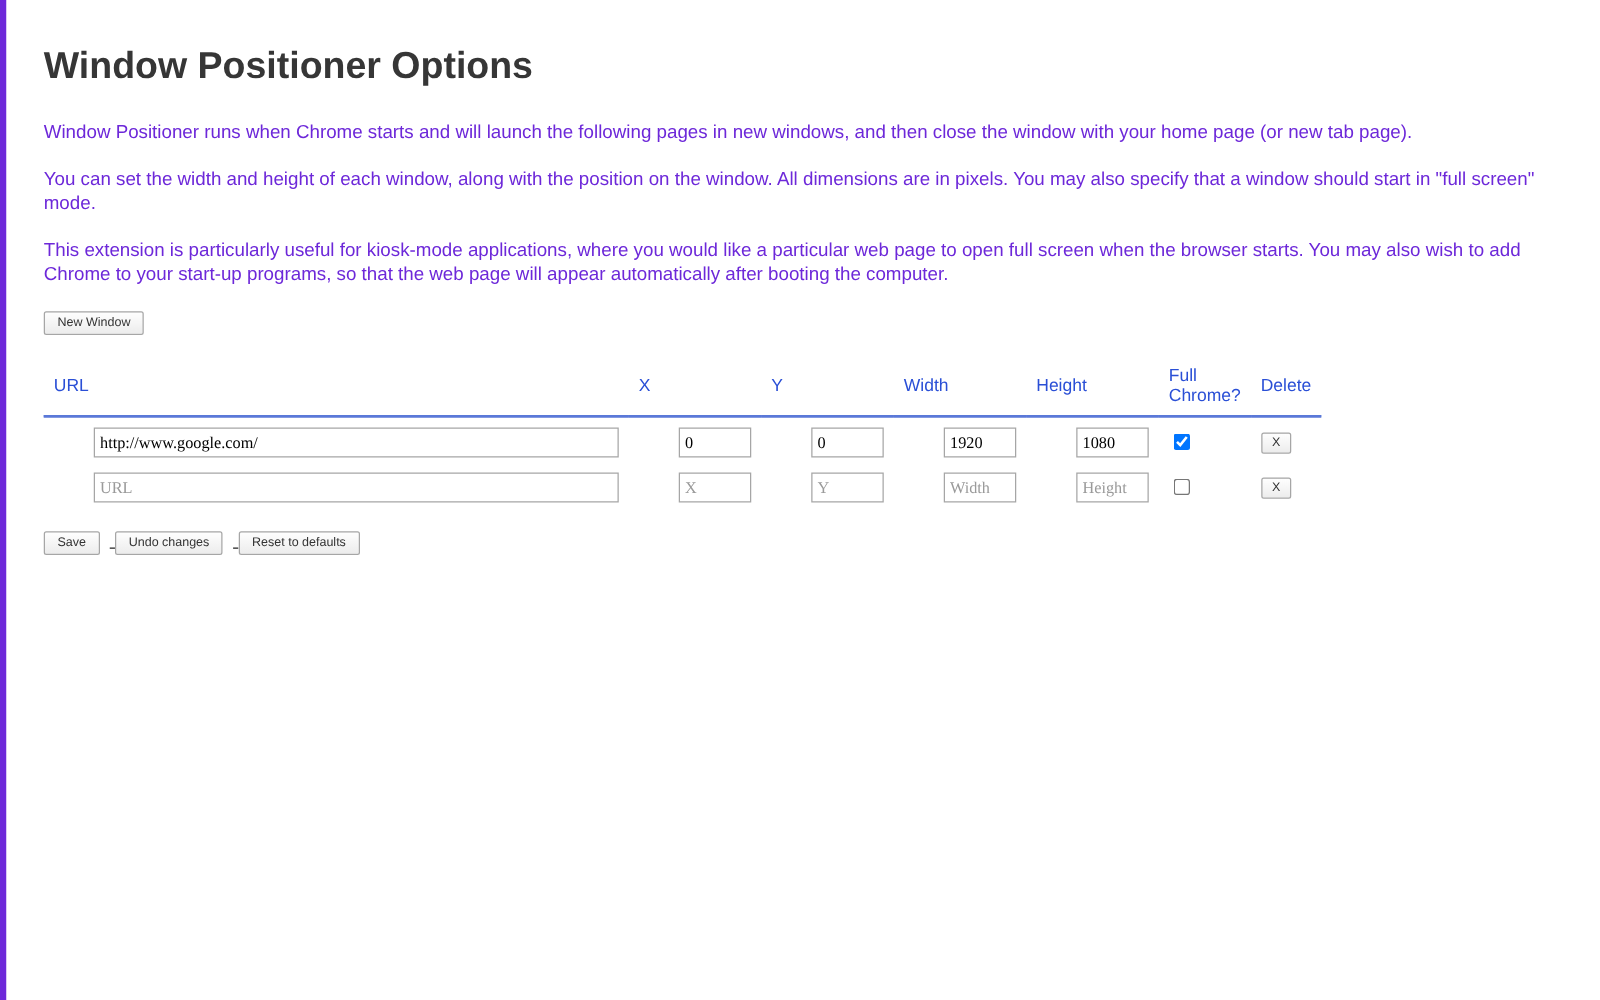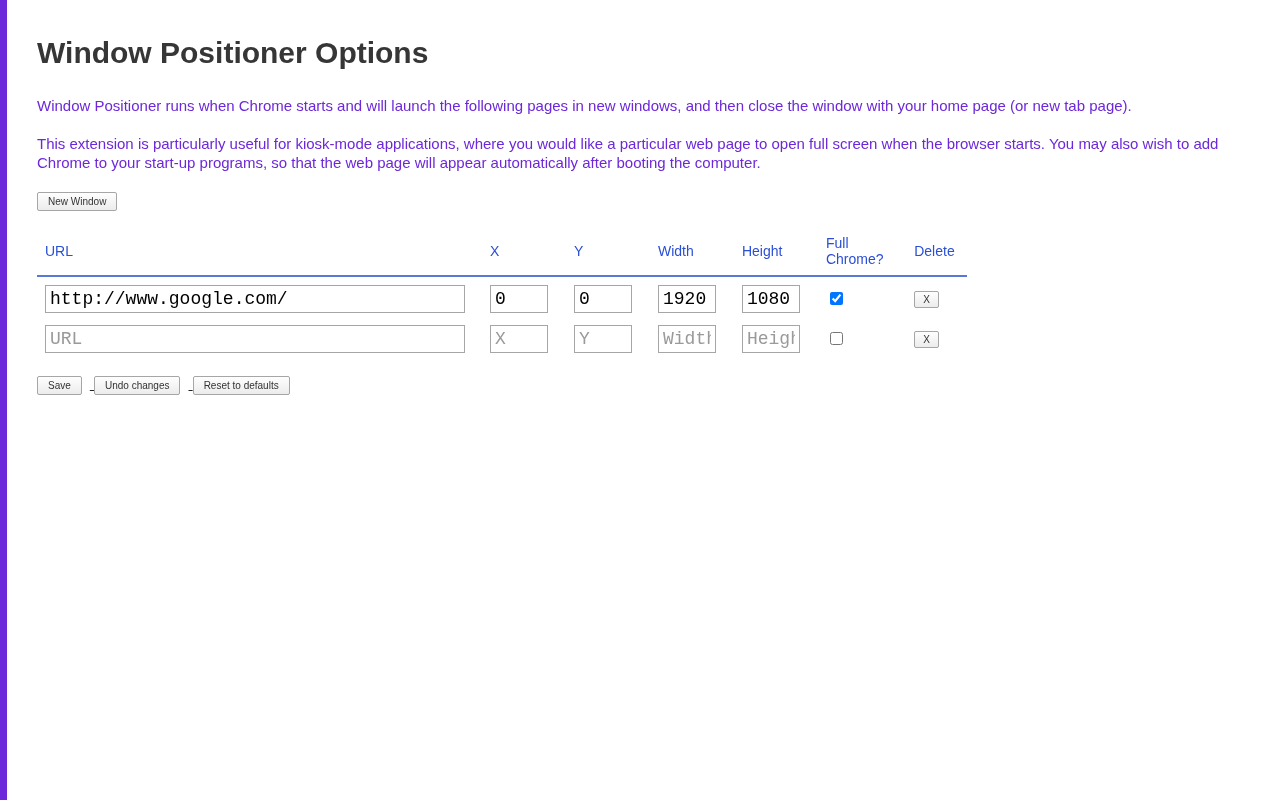--- a/index.html
+++ b/index.html
@@ -4,21 +4,21 @@
 <style>
   html, body {
     margin: 0;
     padding: 0;
     font-family: Arial, Helvetica, sans-serif;
     background: #fff;
     color: #222;
     font-size: 15px;
   }
   .page {
-    border-left: 7px solid #6d28d9;
+    border-left: 5px solid #6d28d9;
     min-height: 800px;
     box-sizing: border-box;
     padding: 36px 30px 30px 30px;
     width: 1280px;
   }
   h1 {
     margin: 0 0 26px 0;
     font-size: 30px;
     font-weight: bold;
     color: #363636;
@@ -52,41 +52,43 @@
     color: #2a4fd6;
     border-bottom: 2px solid #5a78d8;
     padding: 6px 8px 8px 8px;
     font-size: 14px;
   }
   table.windows td {
     padding: 8px 8px 4px 8px;
     vertical-align: middle;
   }
   input[type="text"] {
-    font-family: Liberation Mono, monospace;
-    font-size: 18px;
+    font-family: Liberation Serif, serif;
+    font-size: 13px;
     padding: 3px 4px;
     border: 1px solid #a6a6a6;
     box-sizing: border-box;
+    margin-left: 32px;
   }
   input[type="text"]::placeholder { color: #9a9a9a; }
   .col-url input { width: 420px; }
   .col-num input { width: 58px; }
   .col-check { text-align: left; }
   .action-btns { margin-top: 18px; text-decoration: underline; }
   .action-btns button { margin-right: 8px; }
   .delete-btn { padding: 2px 8px; }
 </style>
 </head>
 <body>
 
 <div class="page">
   <h1>Window Positioner Options</h1>
 
   <p>Window Positioner runs when Chrome starts and will launch the following pages in new windows, and then close the window with your home page (or new tab page).</p>
+  <p>You can set the width and height of each window, along with the position on the window. All dimensions are in pixels. You may also specify that a window should start in "full screen" mode.</p>
   <p>This extension is particularly useful for kiosk-mode applications, where you would like a particular web page to open full screen when the browser starts. You may also wish to add Chrome to your start-up programs, so that the web page will appear automatically after booting the computer.</p>
 
   <div class="new-window-row">
     <button>New Window</button>
   </div>
 
   <table class="windows">
     <thead>
       <tr>
         <th style="width:440px;">URL</th>

